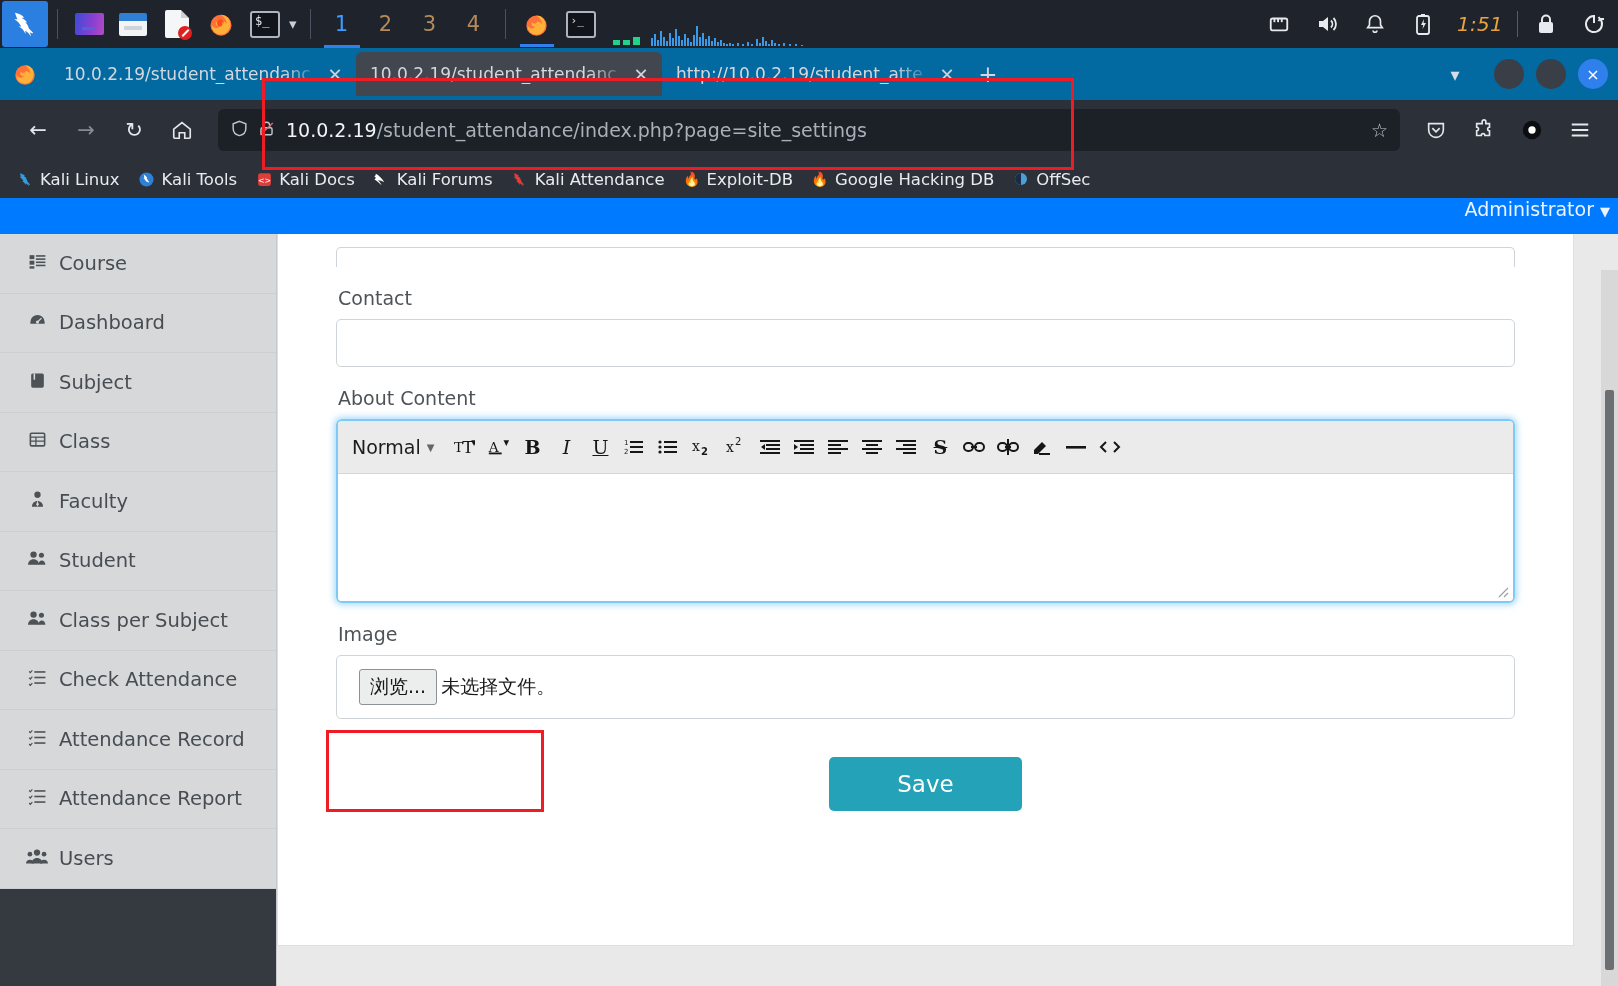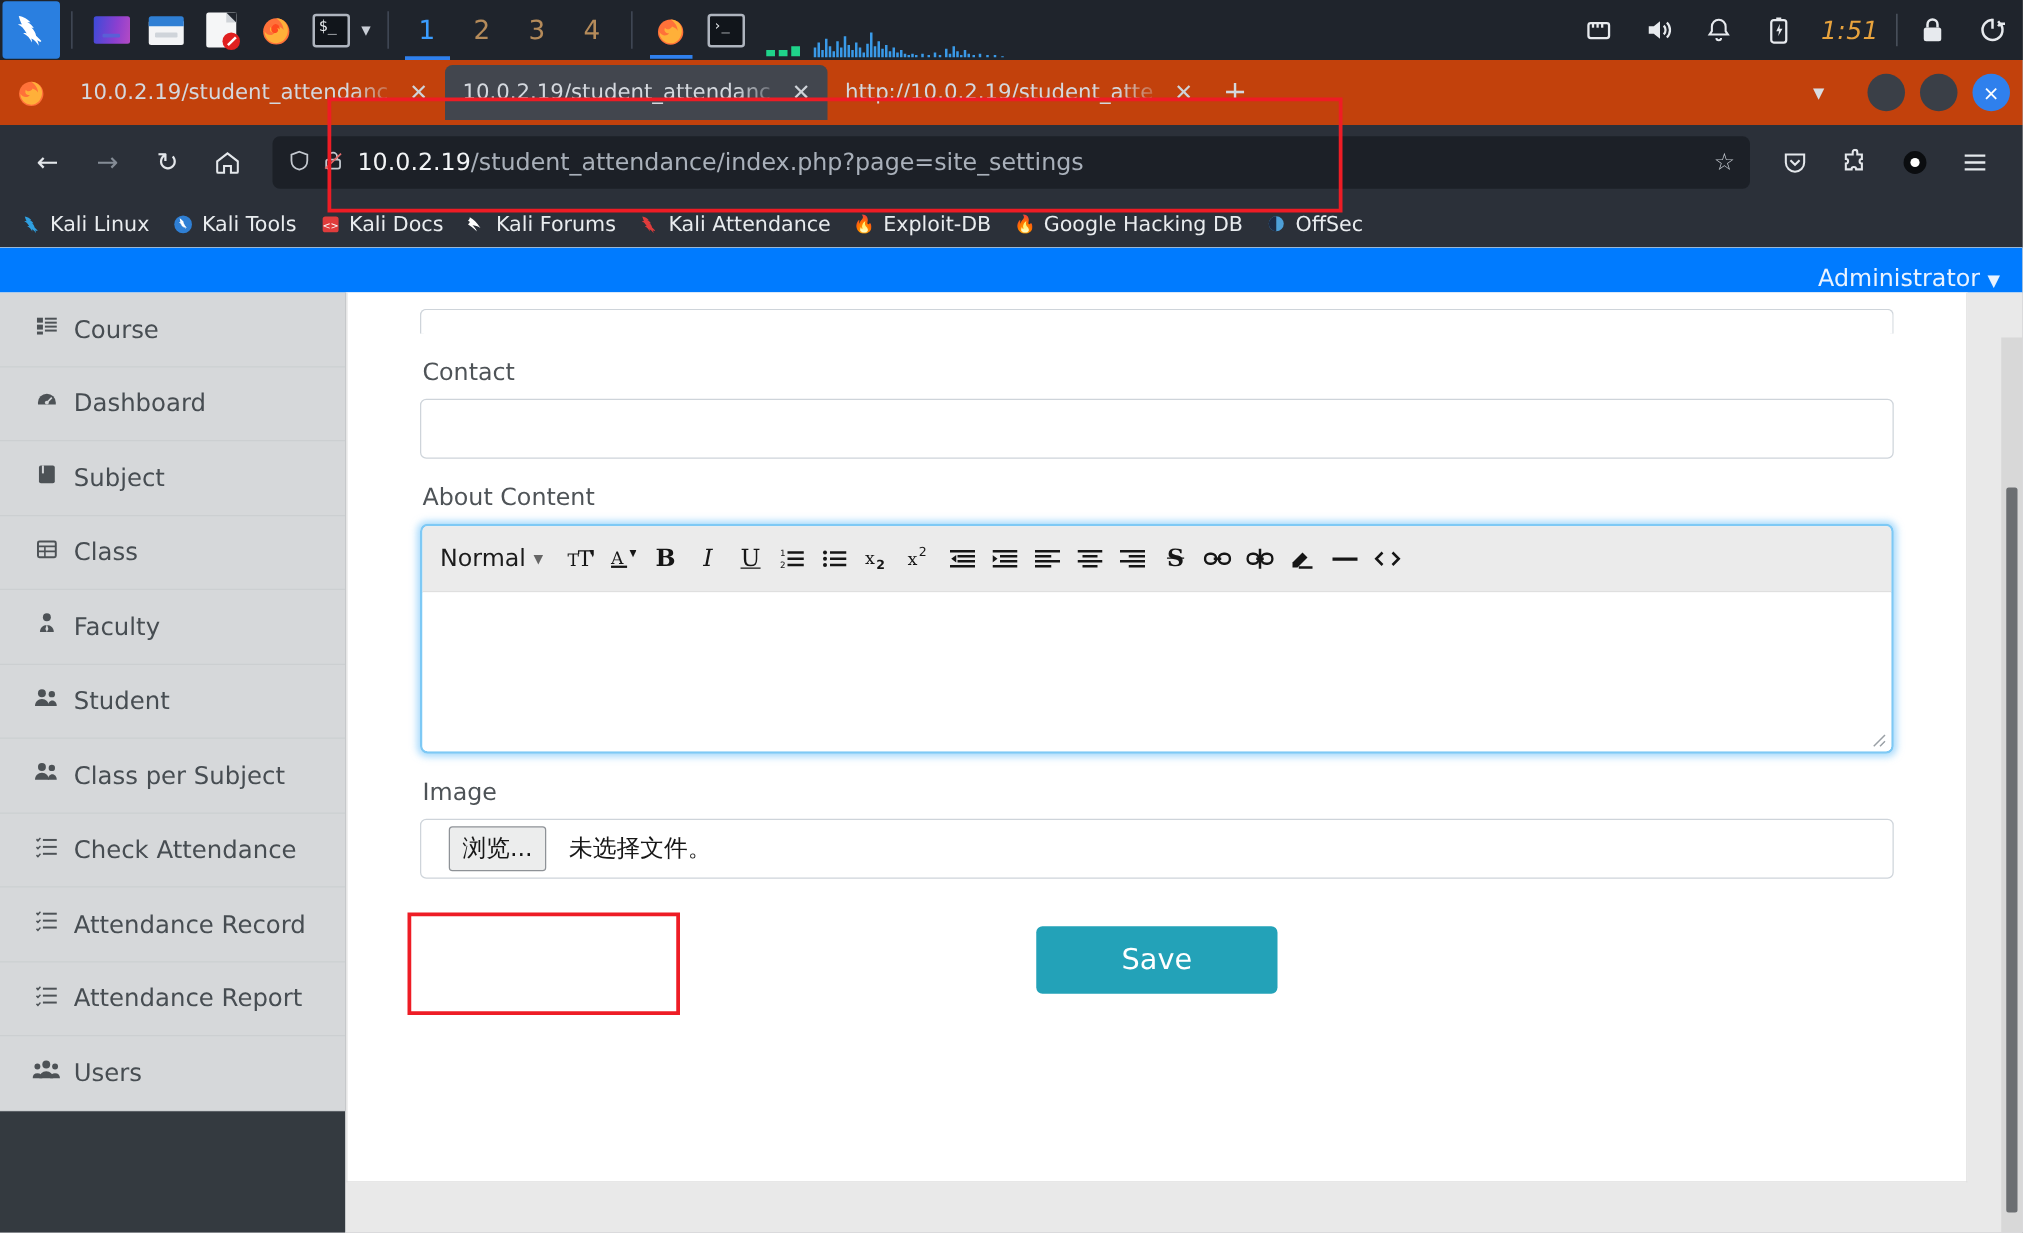--- a/index.html
+++ b/index.html
@@ -75,21 +75,21 @@
   .graph-wrap svg { display:block; }
   .tray { display: flex; align-items: center; }
   .tray-ic { width: 48px; height: 48px; display:flex; align-items:center; justify-content:center;
     color: #e7eaee; }
   .tray-clock { color: #e8a33d; font-size: 20px; padding: 0 10px; letter-spacing: .3px; font-style: italic;}
   .tray-sep { width:1px; height:26px; background:#555c68; margin: 0 4px; }
 
   
   #browser { position: absolute; left:0; top:48px; width:1618px; height:938px; background:#fff; }
   #tabstrip {
-    height: 52px; background: #c2410c; display:flex; align-items:center; position:relative;
+    height: 52px; background: #0369a1; display:flex; align-items:center; position:relative;
   }
   .tab-fox { width: 50px; display:flex; align-items:center; justify-content:center; font-size:22px;}
   .tab {
     height: 44px; width: 306px; display:flex; align-items:center; border-radius: 6px 6px 0 0;
     color: #d4d8de; font-size: 17px; padding: 0 10px 0 14px; position: relative;
   }
   .tab.active { background: #42464e; }
   .tab-title { flex:1; overflow:hidden; white-space:nowrap;
     -webkit-mask-image: linear-gradient(to right, #000 84%, transparent 99%);
     mask-image: linear-gradient(to right, #000 84%, transparent 99%); }
@@ -123,22 +123,22 @@
   .bmico { width:18px; height:18px; display:flex;align-items:center;justify-content:center;
     font-size: 14px; }
   .bmico.kali { color:#3ea9e8; font-size:16px;}
   .bmico.blue { color:#4aa8e8; }
   .bmico.fire { color:#e8712a; }
   .bmico.offsec { color:#4d9fd8; }
 
   
   #page { position:absolute; left:0; top:0; width:1618px; height:788px; background:#fff;
     top: 150px; height: 788px; overflow:hidden; }
-  #topnav { height: 36px; background: #007bff; display:flex; align-items:flex-end;
-    justify-content:flex-end; padding-right: 18px; }
+  #topnav { height: 36px; background: #007bff; display:flex; align-items:flex-start;
+    justify-content:flex-end; padding-right: 8px; }
   .admin { color:#eaf3ff; font-size:19px; }
   .admin .caret { font-size: 13px; margin-left:6px; }
   #body-row { display:flex; height: 752px; }
   #sidebar { width: 277px; background: #d6d8da; border-right:1px solid #c6c8ca; }
   .side-item { height: 59.5px; display:flex; align-items:center; gap:11px;
     padding-left: 26px; color:#474d52; font-size:19.5px;
     border-bottom: 1px solid #cccfd1; }
   .side-item .sico { width:22px; text-align:center; font-size:17px; color:#4d5256; }
   #side-fill { background:#343a40; height: 100%; }
   #content { flex: 1; background:#e9e9e9; position:relative; }
@@ -154,22 +154,22 @@
   .q-toolbar { height: 53px; background:#ebebeb; border-bottom:1px solid #d6d6d6;
     border-radius:4px 4px 0 0; display:flex; align-items:center; padding: 0 14px; gap: 2px; }
   .q-normal { font-size:19px; color:#1c1c1c; padding-right:4px;}
   .q-caret { font-size:10px; color:#666; margin-right: 12px; }
   .qb { width: 32px; height: 34px; display:flex;align-items:center;justify-content:center;
     color:#161616; font-size:19px; }
   .qb svg { display:block; }
   .q-editor { height: 127px; background:#fff; border-radius: 0 0 4px 4px; position:relative;}
   .q-resize { position:absolute; right:4px; bottom:3px; width:14px; height:14px; }
 
-  .file-row { height: 48px; border:1px solid #ced4da; border-radius:5px; background:#fff;
-    display:flex; align-items:center; padding-left: 22px; gap: 18px; }
+  .file-row { height: 64px; border:1px solid #ced4da; border-radius:5px; background:#fff;
+    display:flex; align-items:center; padding-left: 22px; gap: 4px; }
   .browse-btn { border:1px solid #8e9297; background:#eceded; border-radius:3px;
     padding: 4px 10px; font-size: 19px; color:#171717; }
   .nofile { font-size:19px; color:#171717; }
 
   .savewrap { text-align:center; margin-top: 38px; }
   .save-btn { display:inline-block; width:193px; height:54px; line-height:54px;
     background:#23a2b8; color:#fff; font-size:23px; border-radius:5px; }
 
   
   .redbox { position:absolute; border: 3px solid #ee1c25; pointer-events:none; }

